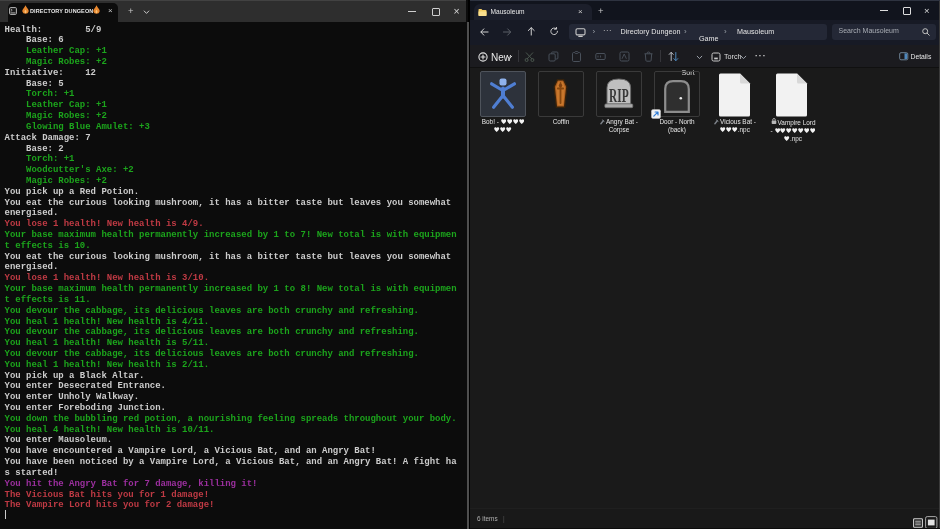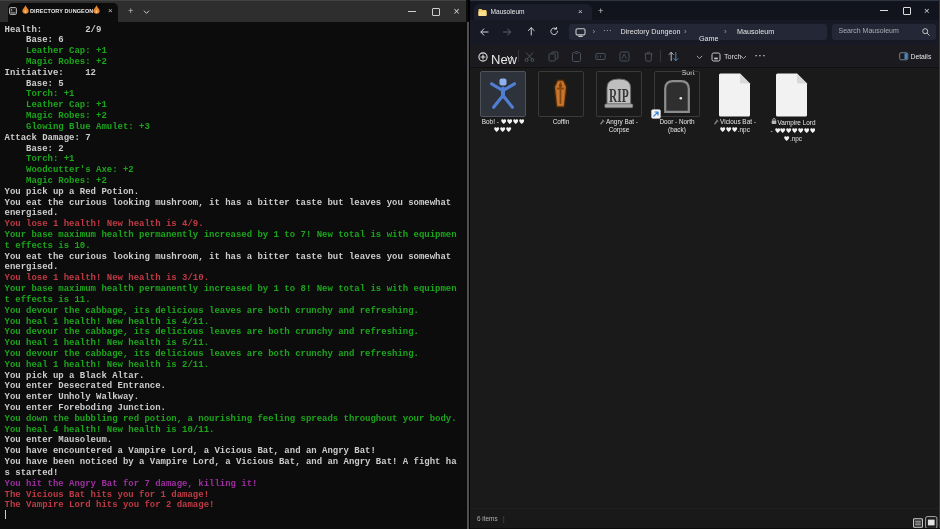--- a/index.html
+++ b/index.html
@@ -48,21 +48,21 @@
     </svg>
   <div class="abs" style="left:108px;top:6.2px;font-size:8px;color:#c9c9c9;">×</div>
   <div class="abs" style="left:128px;top:4.5px;font-size:9.5px;color:#c9c9c9;">+</div>
   <svg class="abs" style="left:143px;top:9.5px;" width="7" height="5" viewBox="0 0 7 5">
       <path d="M1.2 1 L3.5 3.4 L5.8 1" stroke="#c9c9c9" stroke-width="1" fill="none" stroke-linecap="round" stroke-linejoin="round"></path>
     </svg>
 
   <div class="abs" style="left:408px;top:10.5px;width:8px;height:1px;background:#cfcfcf;"></div>
   <div class="abs" style="left:432px;top:7.5px;width:6px;height:6px;border:1px solid #cfcfcf;border-radius:1px;"></div>
   <div class="abs" style="left:453.5px;top:4.5px;font-size:10.5px;color:#d8d8d8;">×</div>
-  <pre class="abs" id="tout"><span class="w">Health:        2/9</span>
+  <pre class="abs" id="tout"><span class="w">Health:        5/9</span>
 <span class="w">    Base: 6</span>
 <span class="g">    Leather Cap: +1</span>
 <span class="g">    Magic Robes: +2</span>
 <span class="w">Initiative:    12</span>
 <span class="w">    Base: 5</span>
 <span class="g">    Torch: +1</span>
 <span class="g">    Leather Cap: +1</span>
 <span class="g">    Magic Robes: +2</span>
 <span class="g">    Glowing Blue Amulet: +3</span>
 <span class="w">Attack Damage: 7</span>
@@ -151,21 +151,21 @@
   <svg class="abs" style="left:921.5px;top:27.7px;" width="8" height="8" viewBox="0 0 8 8">
       <circle cx="3.2" cy="3.2" r="2.5" stroke="#c0c0c0" stroke-width="1" fill="none"></circle>
       <path d="M5.2 5.2 L7.3 7.3" stroke="#c0c0c0" stroke-width="1" stroke-linecap="round"></path>
     </svg>
 
   <div class="abs" style="left:470px;top:45px;width:470px;height:22px;background:#1b1b1f;border-bottom:1px solid #101010;" id="etoolx"></div>
   <svg class="abs" style="left:478px;top:51.5px;" width="10" height="10" viewBox="0 0 10 10">
       <circle cx="5" cy="5" r="4.1" stroke="#e2e2e2" stroke-width="1.1" fill="none"></circle>
       <path d="M5 3 L5 7 M3 5 L7 5" stroke="#e2e2e2" stroke-width="1.1" stroke-linecap="round"></path>
     </svg>
-  <div class="abs" style="left:491px;top:52.2px;font-size:13px;color:#e8e8e8;">New</div>
+  <div class="abs" style="left:491px;top:52.2px;font-size:10px;color:#e8e8e8;">New</div>
   <svg class="abs" style="left:506px;top:55px;" width="7" height="5" viewBox="0 0 7 5">
       <path d="M1.2 1.2 L3.5 3.6 L5.8 1.2" stroke="#c9c9c9" stroke-width="1" fill="none" stroke-linecap="round" stroke-linejoin="round"></path>
     </svg>
   <div class="abs" style="left:517.5px;top:50px;width:1px;height:12px;background:#35353a;"></div>
 
   <svg class="abs" style="left:524px;top:50.5px;" width="11" height="11" viewBox="0 0 11 11">
       <path d="M2 1.5 L8.2 8.2 M9 1.5 L2.8 8.2" stroke="#4a564e" stroke-width="1"></path>
       <circle cx="2.6" cy="9" r="1.5" stroke="#4a564e" stroke-width="1" fill="none"></circle>
       <circle cx="8.4" cy="9" r="1.5" stroke="#4a564e" stroke-width="1" fill="none"></circle>
     </svg>

